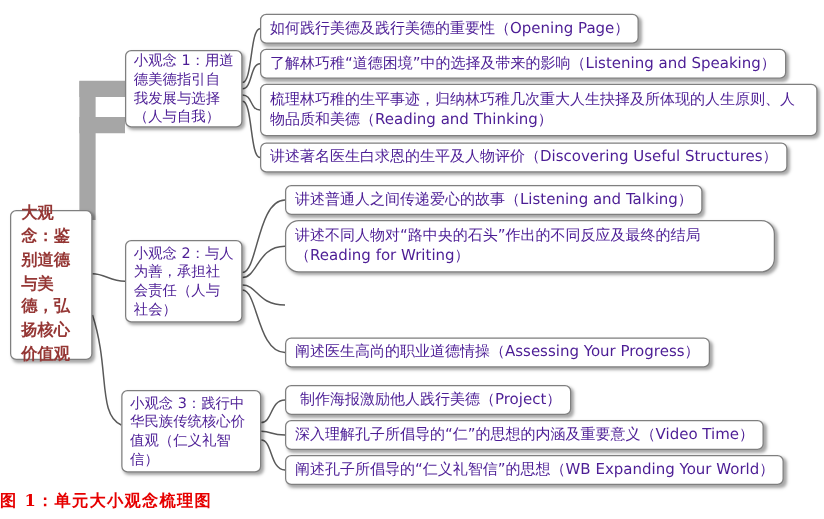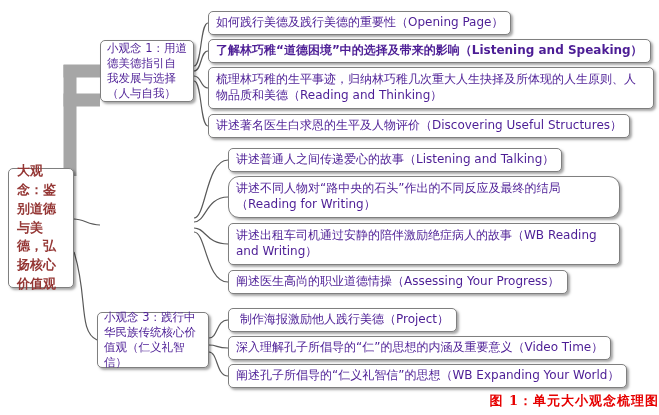--- a/index.html
+++ b/index.html
@@ -21,21 +21,21 @@
   }
   .leaf.two{white-space:normal;height:42px;align-items:center;}
   .sub{
     font-size:11.5px;line-height:1.32;padding:3px 6px;white-space:normal;
   }
   .big{
     font-size:13px;line-height:1.45;padding:5px 8px;white-space:normal;
     color:var(--big-concept-text,#953735);font-weight:bold;
   }
   .caption{
-    position:absolute;left:0;right:0;top:392px;text-align:right;
+    position:absolute;left:0;right:0;top:392px;text-align:left;
     color:var(--caption-text,#e60000);font-weight:bold;font-size:13px;
     font-family:"DejaVu Serif","Liberation Serif",serif;letter-spacing:1px;
   }
 </style>
 </head>
 <body>
 
 <div class="canvas">
 
   <svg class="connectors" viewBox="0 0 659 415" xmlns="http://www.w3.org/2000/svg">
@@ -66,45 +66,45 @@
     </g>
   </svg>
 
   <div class="box big" style="left:8px;top:168px;width:66px;height:120px;">
     <span>大观念：鉴别道德与美德，弘扬核心价值观</span>
   </div>
 
   <div class="box sub" style="left:100px;top:40px;width:94px;height:62px;">
     <span>小观念 1：用道德美德指引自我发展与选择（人与自我）</span>
   </div>
-  <div class="box sub" style="left:97px;top:312px;width:112px;height:56px;">
+  <div class="box sub" style="left:100px;top:192px;width:94px;height:66px;">
+    <span>小观念 2：与人为善，承担社会责任（人与社会）</span>
+  </div>
+  <div class="box sub" style="left:97px;top:312px;width:112px;height:66px;">
     <span>小观念 3：践行中华民族传统核心价值观（仁义礼智信）</span>
   </div>
 
   <div class="box leaf" style="left:208px;top:11px;">
     <span>如何践行美德及践行美德的重要性（Opening Page）</span>
   </div>
-  <div class="box leaf" style="left:208px;top:39px;font-weight:bold;">
+  <div class="box leaf" style="left:208px;top:39px;">
     <span>了解林巧稚“道德困境”中的选择及带来的影响（Listening and Speaking）</span>
   </div>
   <div class="box leaf two" style="left:208px;top:67px;width:446px;">
     <span>梳理林巧稚的生平事迹，归纳林巧稚几次重大人生抉择及所体现的人生原则、人物品质和美德（Reading and Thinking）</span>
   </div>
   <div class="box leaf" style="left:208px;top:114px;">
     <span>讲述著名医生白求恩的生平及人物评价（Discovering Useful Structures）</span>
   </div>
 
   <div class="box leaf" style="left:228px;top:148px;">
     <span>讲述普通人之间传递爱心的故事（Listening and Talking）</span>
   </div>
   <div class="box leaf two" style="left:228px;top:176px;width:392px;border-radius:11px;">
     <span>讲述不同人物对“路中央的石头”作出的不同反应及最终的结局（Reading for Writing）</span>
-  </div>
-  <div class="box leaf two" style="left:228px;top:223px;width:392px;">
-    <span>讲述出租车司机通过安静的陪伴激励绝症病人的故事（WB Reading and Writing）</span>
   </div>
   <div class="box leaf" style="left:228px;top:270px;">
     <span>阐述医生高尚的职业道德情操（Assessing Your Progress）</span>
   </div>
 
   <div class="box leaf" style="left:228px;top:308px;padding-left:11px;">
     <span>制作海报激励他人践行美德（Project）</span>
   </div>
   <div class="box leaf" style="left:228px;top:336px;">
     <span>深入理解孔子所倡导的“仁”的思想的内涵及重要意义（Video Time）</span>

